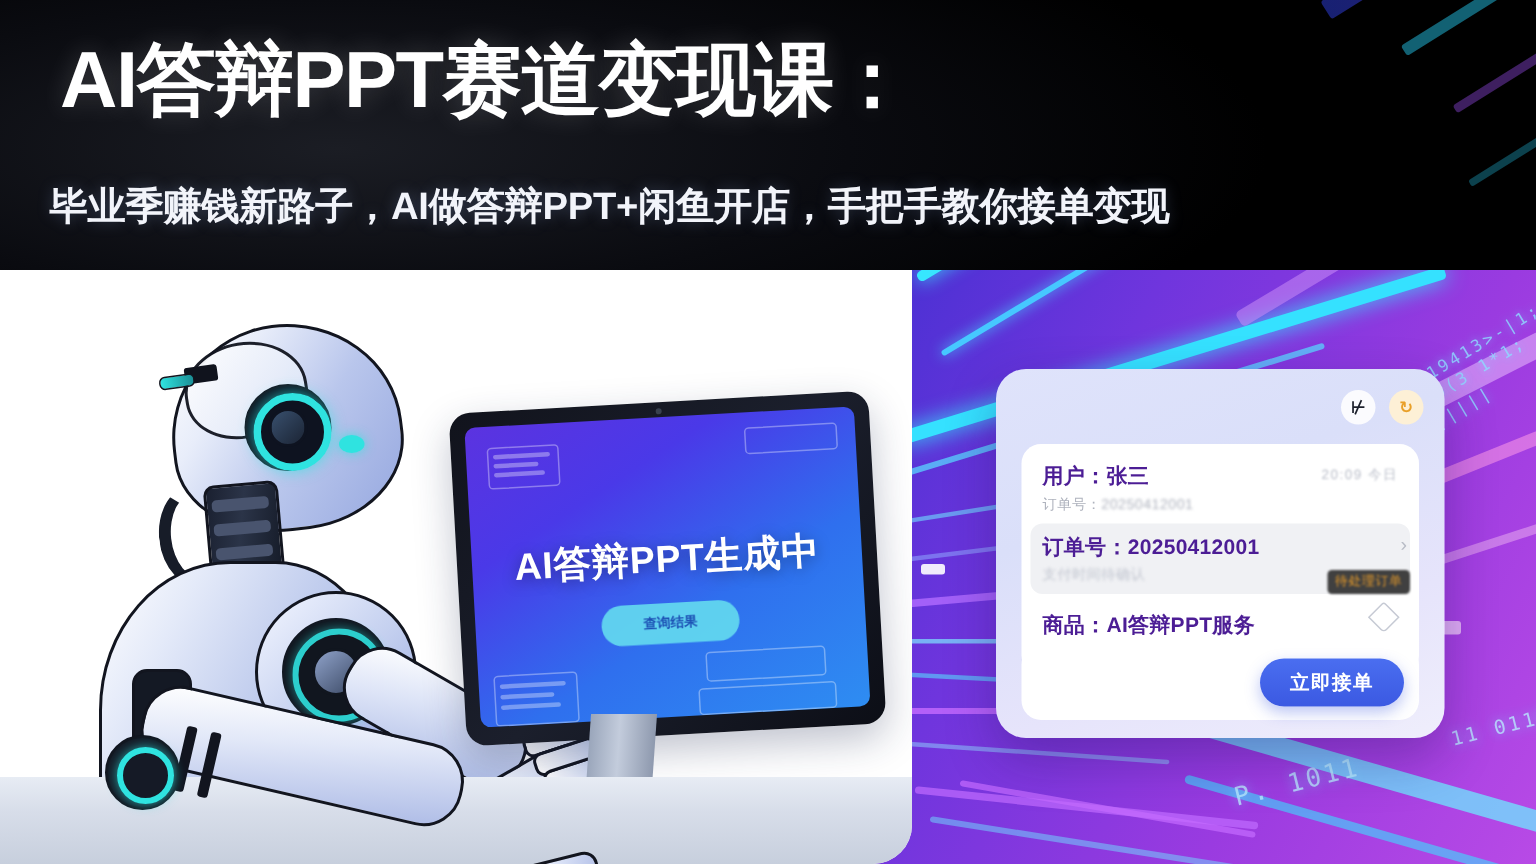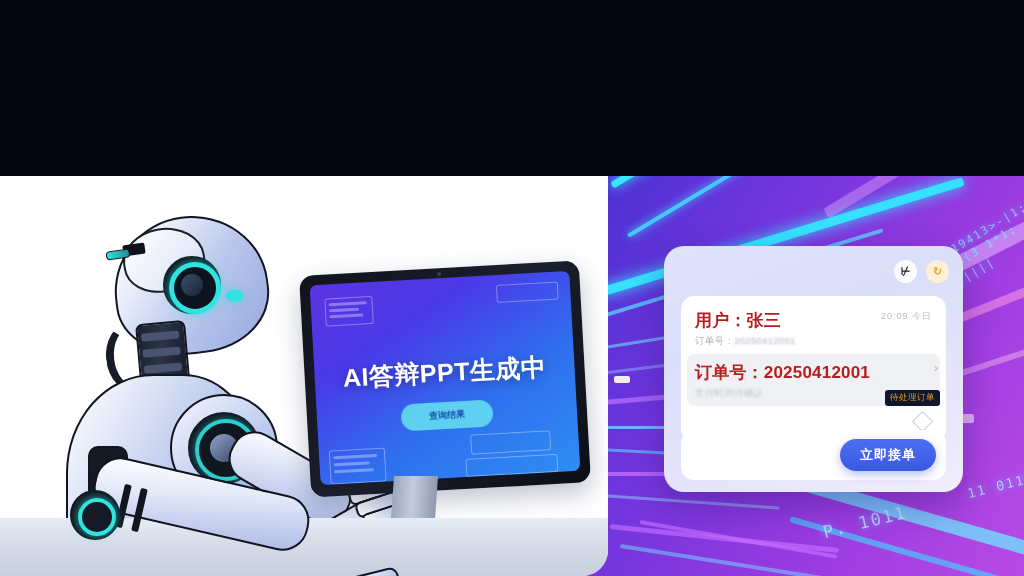--- a/index.html
+++ b/index.html
@@ -152,29 +152,29 @@
     box-shadow:0 14px 34px rgba(30,16,90,.32);}
   .card-tools{position:absolute;right:14px;top:14px;display:flex;gap:9px;}
   .tool{width:23px;height:23px;border-radius:50%;display:flex;align-items:center;
     justify-content:center;font-size:11px;font-weight:bold;}
   .tool.a{background:#fbfbfe;color:#1b1f2b;}
   .tool.b{background:#fdf0d6;color:#e9a029;}
   .card-body{position:absolute;left:17px;top:50px;width:265px;
     background:#ffffff;border-radius:13px;padding:13px 14px 12px 14px;box-sizing:border-box;}
   .row{position:relative;}
   .row.hi{background:#f0f1f4;border-radius:8px;margin:6px -8px;padding:7px 8px 6px 8px;}
-  .r-main{font-size:17px;font-weight:bold;color:#b91c1c;letter-spacing:.2px;}
+  .r-main{font-size:14px;font-weight:bold;color:#4c1d95;letter-spacing:.2px;}
   .r-main .val{font-weight:bold;}
   .r-sub{font-size:9.5px;color:#aeb2bd;margin-top:3px;letter-spacing:.3px;}
   .r-sub.blur{filter:blur(1.1px);color:#c2c6d0;}
   .r-right{position:absolute;right:0;top:1px;font-size:9px;color:#b9bdc8;
     filter:blur(.7px);letter-spacing:1px;}
   .chev{position:absolute;right:2px;top:6px;color:#b8bcc6;font-size:13px;}
   .badge{position:absolute;right:0;bottom:0;font-size:8.5px;color:#e59a2a;
-    background:#0f172a;border-radius:3px;padding:2px 5px;filter:blur(.55px);letter-spacing:.5px;text-align:center;}
+    background:#404040;border-radius:3px;padding:2px 5px;filter:blur(.55px);letter-spacing:.5px;text-align:center;}
   .heart{position:absolute;right:2px;top:2px;width:13px;height:13px;
     border:1.6px solid #c6cad4;transform:rotate(45deg);border-radius:2px 0 3px 0;}
   .r-note{position:absolute;right:0;bottom:-12px;font-size:8px;color:#c4c8d2;filter:blur(.7px);}
   .card-foot{position:absolute;left:17px;right:17px;bottom:12px;height:50px;
     background:#fff;border-radius:13px;}
   .cta{position:absolute;right:10px;top:9px;width:96px;height:32px;border-radius:16px;
     background:linear-gradient(180deg,#4a6ef0 0%,#3b59e2 100%);
     color:#fff;font-size:13px;font-weight:bold;display:flex;align-items:center;
     justify-content:center;filter:blur(.25px);letter-spacing:1px;
     box-shadow:0 4px 10px rgba(58,86,224,.35);}
@@ -317,24 +317,37 @@
       <div class="row hi">
         <div class="r-main">
           <span>订单号：</span><span class="val">20250412001</span>
         </div>
         <div class="chev">›</div>
         <div class="r-sub blur">支付时间待确认</div>
         <div class="badge">待处理订单</div>
       </div>
 
       <div class="row" style="padding-top:6px;padding-bottom:12px;">
+        <div class="r-main">
+          <span>商品：</span><span class="val">AI答辩PPT服务</span>
+        </div>
         <div class="heart"></div>
         <div class="r-note">配图预览</div>
       </div>
     </div>
 
     <div class="card-foot">
       <div class="cta">立即接单</div>
     </div>
   </div>
 
+  <div class="header-band">
+    <div class="hdr-tech">
+      <div class="band" style="left:200px;top:0px;width:300px;background:linear-gradient(90deg,#2b3bd0,#7a2fd8);opacity:.55;"></div>
+      <div class="band" style="left:252px;top:30px;width:240px;height:8px;background:#27d7ff;opacity:.45;"></div>
+      <div class="band" style="left:286px;top:70px;width:220px;height:6px;background:#9b4df0;opacity:.4;"></div>
+      <div class="band" style="left:296px;top:120px;width:180px;height:5px;background:#27d7ff;opacity:.3;"></div>
+    </div>
+    <div class="hdr-title">AI答辩PPT赛道变现课：</div>
+    <div class="hdr-sub">毕业季赚钱新路子，AI做答辩PPT+闲鱼开店，手把手教你接单变现</div>
+  </div>
 
 </div>
 
 </body></html>

